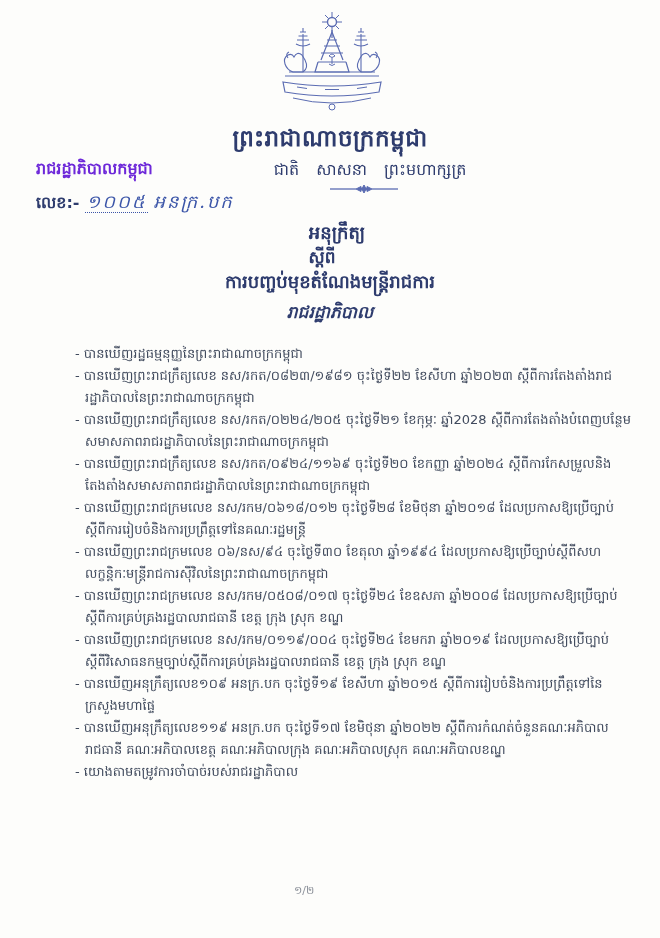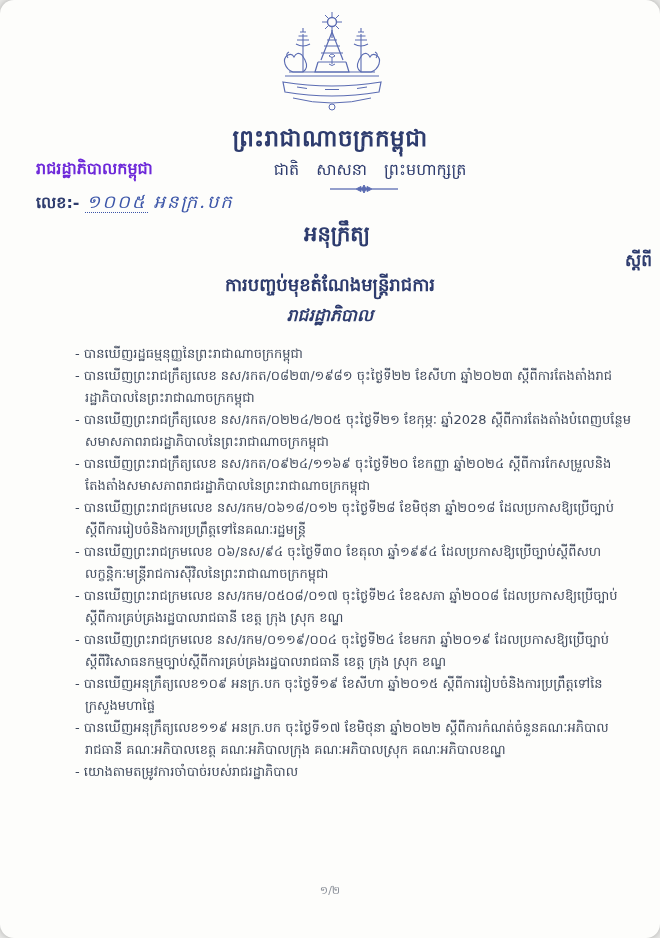--- a/index.html
+++ b/index.html
@@ -1,21 +1,20 @@
 <!DOCTYPE html>
 <html><head>
 <meta charset="utf-8">
 <style>
   html,body{margin:0;padding:0;background:#e8e8e6;}
   .page{
     position:relative;width:660px;height:938px;margin:0 auto;
     background:#fdfdfb;overflow:hidden;
     font-family:"DejaVu Sans",sans-serif;
     box-shadow:0 0 6px rgba(0,0,0,.25);
-    border-radius:14px;
   }
   
   .arms{position:absolute;left:263px;top:10px;width:138px;height:108px;}
   .kingdom{
     position:absolute;left:0;top:124px;width:660px;text-align:center;
     font-size:23px;font-weight:bold;color:#2e3c6e;letter-spacing:.5px;
   }
   .issuer{
     position:absolute;left:36px;top:158px;
     font-size:16px;font-weight:bold;color:#6d28d9;
@@ -33,33 +32,33 @@
   .doc-number .hand{
     font-family:"DejaVu Serif",serif;font-style:italic;
     color:#3b55a8;font-size:18px;letter-spacing:2px;margin-top:34px;
   }
   .doc-number .hand.num{border-bottom:1px dotted #3b55a8;padding:0 2px;}
   
   .title-block{
     position:absolute;left:0;top:224px;width:660px;text-align:center;
     color:#2e3c6e;font-weight:bold;line-height:1;
   }
-  .title-type{font-size:21px;margin:0 0 7px 0;padding-left:14px;}
-  .title-regarding{font-size:17px;margin:0 8px 7px 0;text-align:right;}
+  .title-type{font-size:18px;margin:0 0 7px 0;padding-left:14px;}
+  .title-regarding{font-size:17px;margin:0 16px 7px 0;}
   .title-subject{font-size:18px;margin:0 0 13px 0;}
   .title-authority{font-size:17px;margin:8px;font-style:italic;}
   
   .recitals{
     position:absolute;left:75px;top:343px;width:558px;
     font-size:13px;line-height:22px;color:#404a5d;
   }
   .recitals p{margin:0;padding-left:10px;text-indent:-10px;text-align:left;}
   
   .page-number{
-    position:absolute;left:306px;top:883px;width:48px;text-align:center;
+    position:absolute;left:294px;top:883px;width:48px;
     font-size:11px;color:#8a8f98;
   }
 </style>
 </head>
 <body>
 
 <div class="page">
 
   <svg class="arms" viewBox="0 0 138 108" fill="none" stroke="#5b6cb2" stroke-width="1.4">
 

